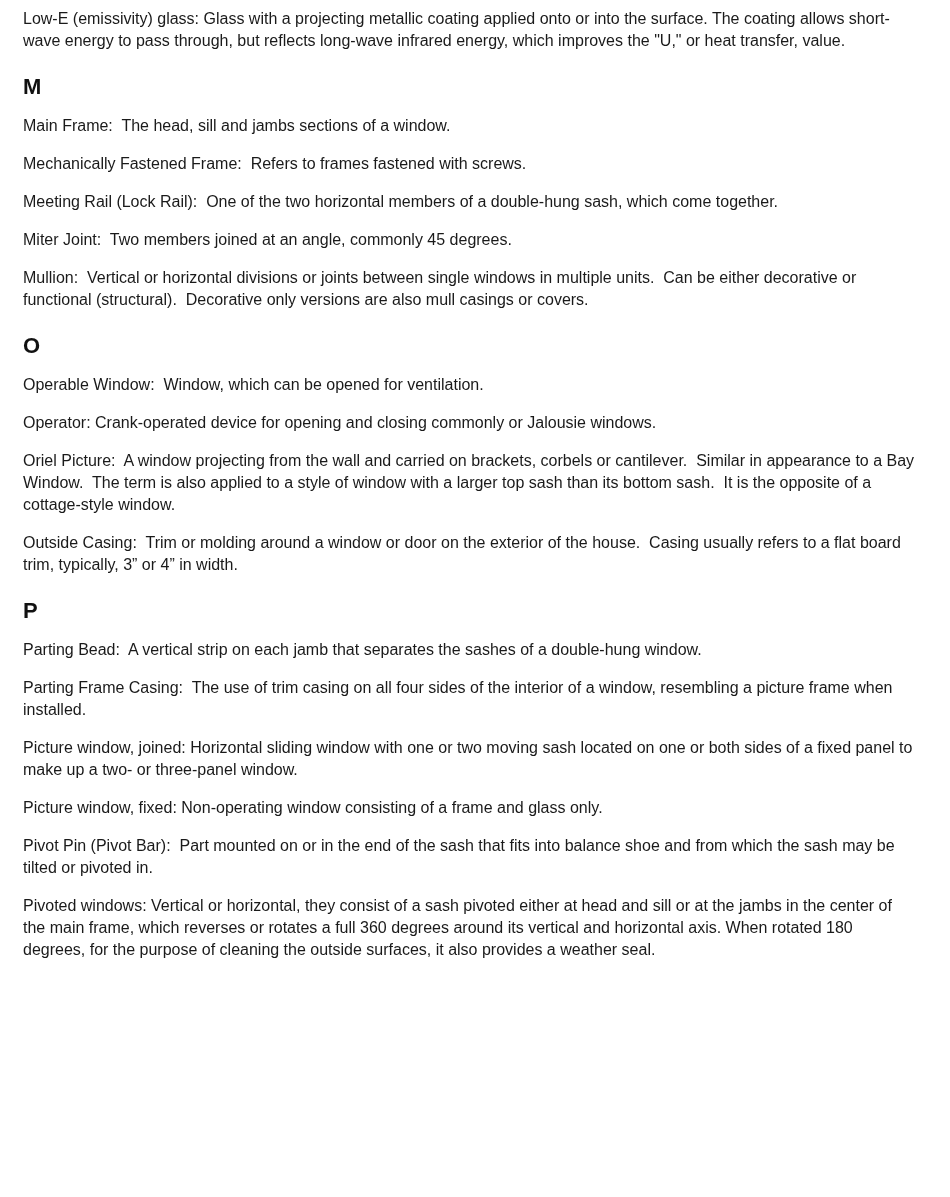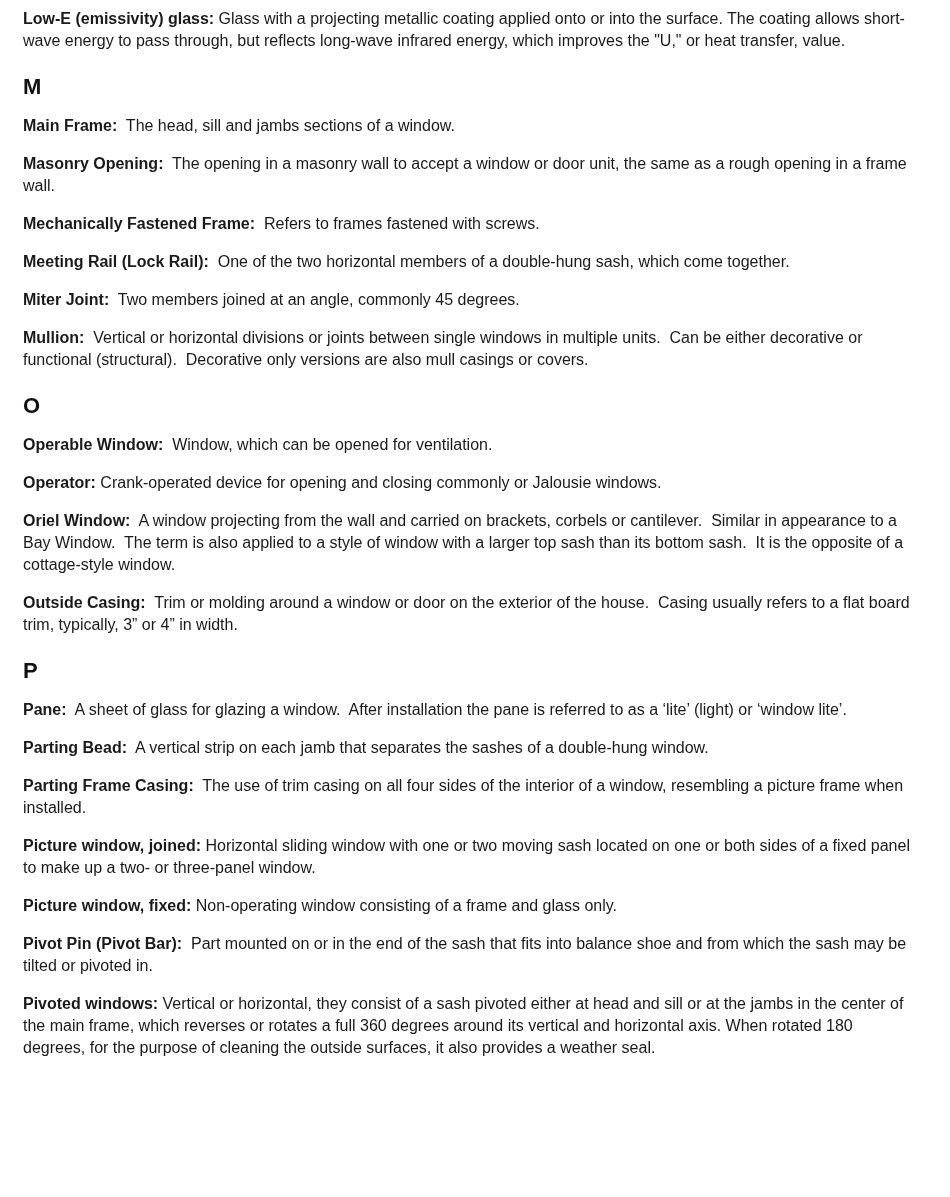--- a/index.html
+++ b/index.html
@@ -17,49 +17,47 @@
   }
   #content {
     padding: 8px 34px 0 23px;
   }
   p.entry {
     margin: 0 0 16px 0;
     line-height: 22px;
     white-space: pre-wrap;
   }
   .term {
-    font-weight: bold;
+    font-weight: normal;
   }
   h2.section {
     font-family: "Liberation Sans", "DejaVu Sans", sans-serif;
     font-size: 22px;
     line-height: 30px;
     font-weight: bold;
     color: #111111;
     margin: 20px 0 13px 0;
   }
 </style>
 </head>
 <body>
 
 <main id="content">
     <p class="entry"><span class="term">Low-E (emissivity) glass:</span><span class="def"> Glass with a projecting metallic coating applied onto or into the surface. The coating allows short-wave energy to pass through, but reflects long-wave infrared energy, which improves the "U," or heat transfer, value.</span></p>
     <h2 class="section">M</h2>
     <p class="entry"><span class="term">Main Frame:</span><span class="def">  The head, sill and jambs sections of a window.</span></p>
-    <p class="entry"><span class="term">Masonry Opening:</span><span class="def">  The opening in a masonry wall to accept a window or door unit, the same as a rough opening in a frame wall.</span></p>
     <p class="entry"><span class="term">Mechanically Fastened Frame:</span><span class="def">  Refers to frames fastened with screws.</span></p>
     <p class="entry"><span class="term">Meeting Rail (Lock Rail):</span><span class="def">  One of the two horizontal members of a double-hung sash, which come together.</span></p>
     <p class="entry"><span class="term">Miter Joint:</span><span class="def">  Two members joined at an angle, commonly 45 degrees.</span></p>
     <p class="entry"><span class="term">Mullion:</span><span class="def">  Vertical or horizontal divisions or joints between single windows in multiple units.  Can be either decorative or functional (structural).  Decorative only versions are also mull casings or covers.</span></p>
     <h2 class="section">O</h2>
     <p class="entry"><span class="term">Operable Window:</span><span class="def">  Window, which can be opened for ventilation.</span></p>
     <p class="entry"><span class="term">Operator:</span><span class="def"> Crank-operated device for opening and closing commonly or Jalousie windows.</span></p>
-    <p class="entry"><span class="term">Oriel Window:</span><span class="def">  A window projecting from the wall and carried on brackets, corbels or cantilever.  Similar in appearance to a Bay Window.  The term is also applied to a style of window with a larger top sash than its bottom sash.  It is the opposite of a cottage-style window.</span></p>
+    <p class="entry"><span class="term">Oriel Picture:</span><span class="def">  A window projecting from the wall and carried on brackets, corbels or cantilever.  Similar in appearance to a Bay Window.  The term is also applied to a style of window with a larger top sash than its bottom sash.  It is the opposite of a cottage-style window.</span></p>
     <p class="entry"><span class="term">Outside Casing:</span><span class="def">  Trim or molding around a window or door on the exterior of the house.  Casing usually refers to a flat board trim, typically, 3” or 4” in width.</span></p>
     <h2 class="section">P</h2>
-    <p class="entry"><span class="term">Pane:</span><span class="def">  A sheet of glass for glazing a window.  After installation the pane is referred to as a ‘lite’ (light) or ‘window lite’.</span></p>
     <p class="entry"><span class="term">Parting Bead:</span><span class="def">  A vertical strip on each jamb that separates the sashes of a double-hung window.</span></p>
     <p class="entry"><span class="term">Parting Frame Casing:</span><span class="def">  The use of trim casing on all four sides of the interior of a window, resembling a picture frame when installed.</span></p>
     <p class="entry"><span class="term">Picture window, joined:</span><span class="def"> Horizontal sliding window with one or two moving sash located on one or both sides of a fixed panel to make up a two- or three-panel window.</span></p>
     <p class="entry"><span class="term">Picture window, fixed:</span><span class="def"> Non-operating window consisting of a frame and glass only.</span></p>
     <p class="entry"><span class="term">Pivot Pin (Pivot Bar):</span><span class="def">  Part mounted on or in the end of the sash that fits into balance shoe and from which the sash may be tilted or pivoted in.</span></p>
     <p class="entry"><span class="term">Pivoted windows:</span><span class="def"> Vertical or horizontal, they consist of a sash pivoted either at head and sill or at the jambs in the center of the main frame, which reverses or rotates a full 360 degrees around its vertical and horizontal axis. When rotated 180 degrees, for the purpose of cleaning the outside surfaces, it also provides a weather seal.</span></p>
   </main>
 
 </body></html>

